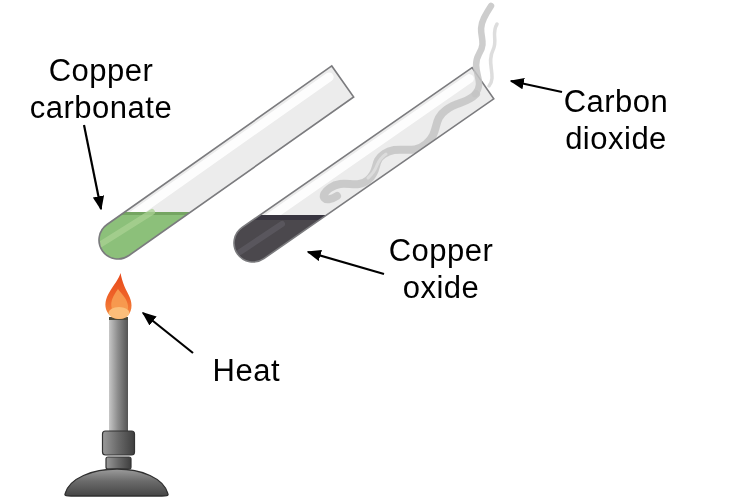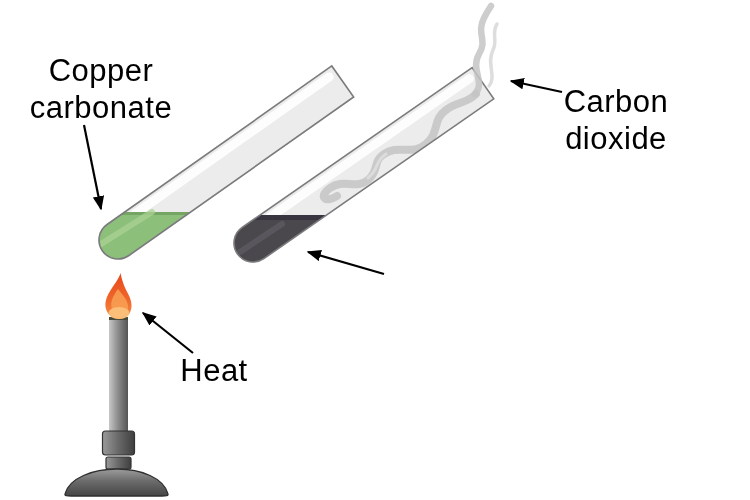--- a/index.html
+++ b/index.html
@@ -16,21 +16,21 @@
     font-size:31px;
     line-height:37px;
     letter-spacing:0.5px;
     color:#000;
     text-align:center;
     white-space:normal;
   }
   .label-copper-carbonate{left:21px;top:52px;width:160px;}
   .label-carbon-dioxide{left:546px;top:50px;width:140px;margin-top:33px;}
   .label-copper-oxide{left:371px;top:232px;width:140px;}
-  .label-heat{left:164px;top:352px;width:100px;}
+  .label-heat{left:180px;top:352px;width:100px;text-align:right;}
 </style>
 </head>
 <body>
 
 <div class="stage">
 
   <svg width="750" height="500" viewBox="0 0 750 500">
     <defs>
       <linearGradient id="stemGrad" x1="0" y1="0" x2="1" y2="0">
         <stop offset="0" stop-color="#c7c7c7"></stop>
@@ -129,15 +129,16 @@
     <g stroke="#000" stroke-width="2.2" fill="none">
       <path d="M 84,125 L 101,209" marker-end="url(#arrowHead)"></path>
       <path d="M 562,92 L 511,81" marker-end="url(#arrowHead)"></path>
       <path d="M 384,274 L 308,252" marker-end="url(#arrowHead)"></path>
       <path d="M 193,353 L 143,313" marker-end="url(#arrowHead)"></path>
     </g>
   </svg>
 
   <div class="label label-copper-carbonate">Copper carbonate</div>
   <div class="label label-carbon-dioxide">Carbon dioxide</div>
+  <div class="label label-copper-oxide">Copper oxide</div>
   <div class="label label-heat">Heat</div>
 
 </div>
 
 </body></html>

